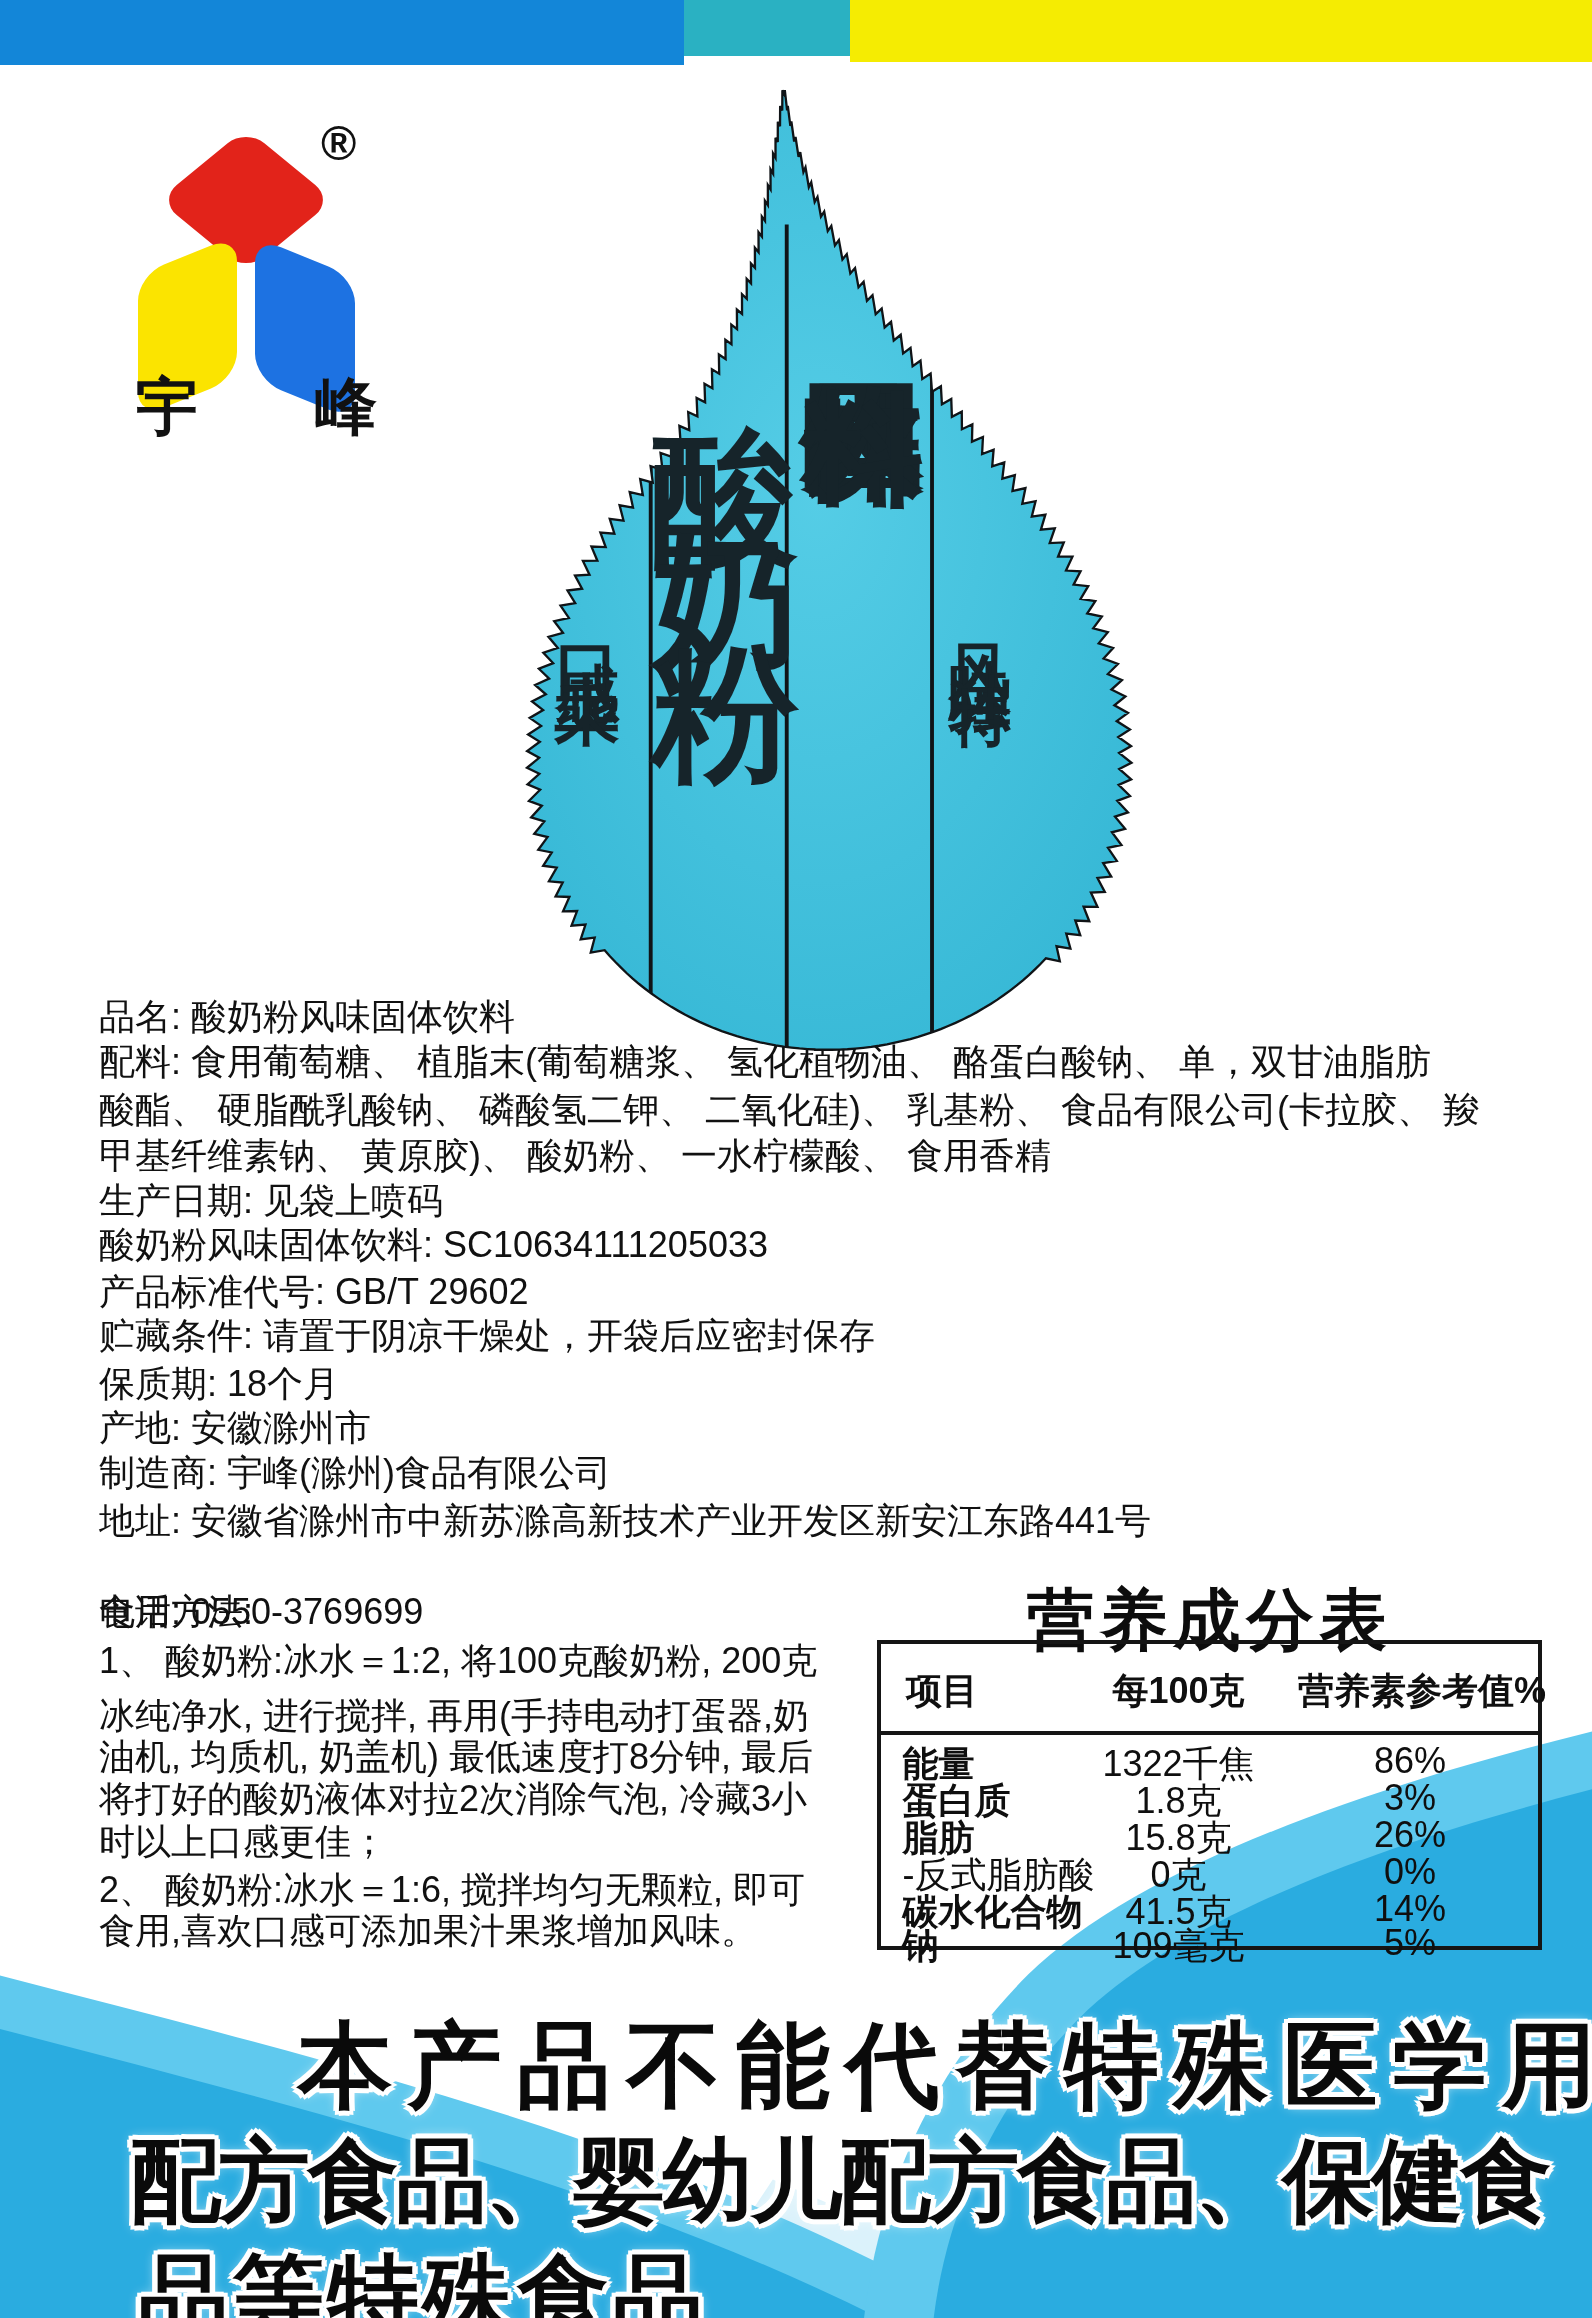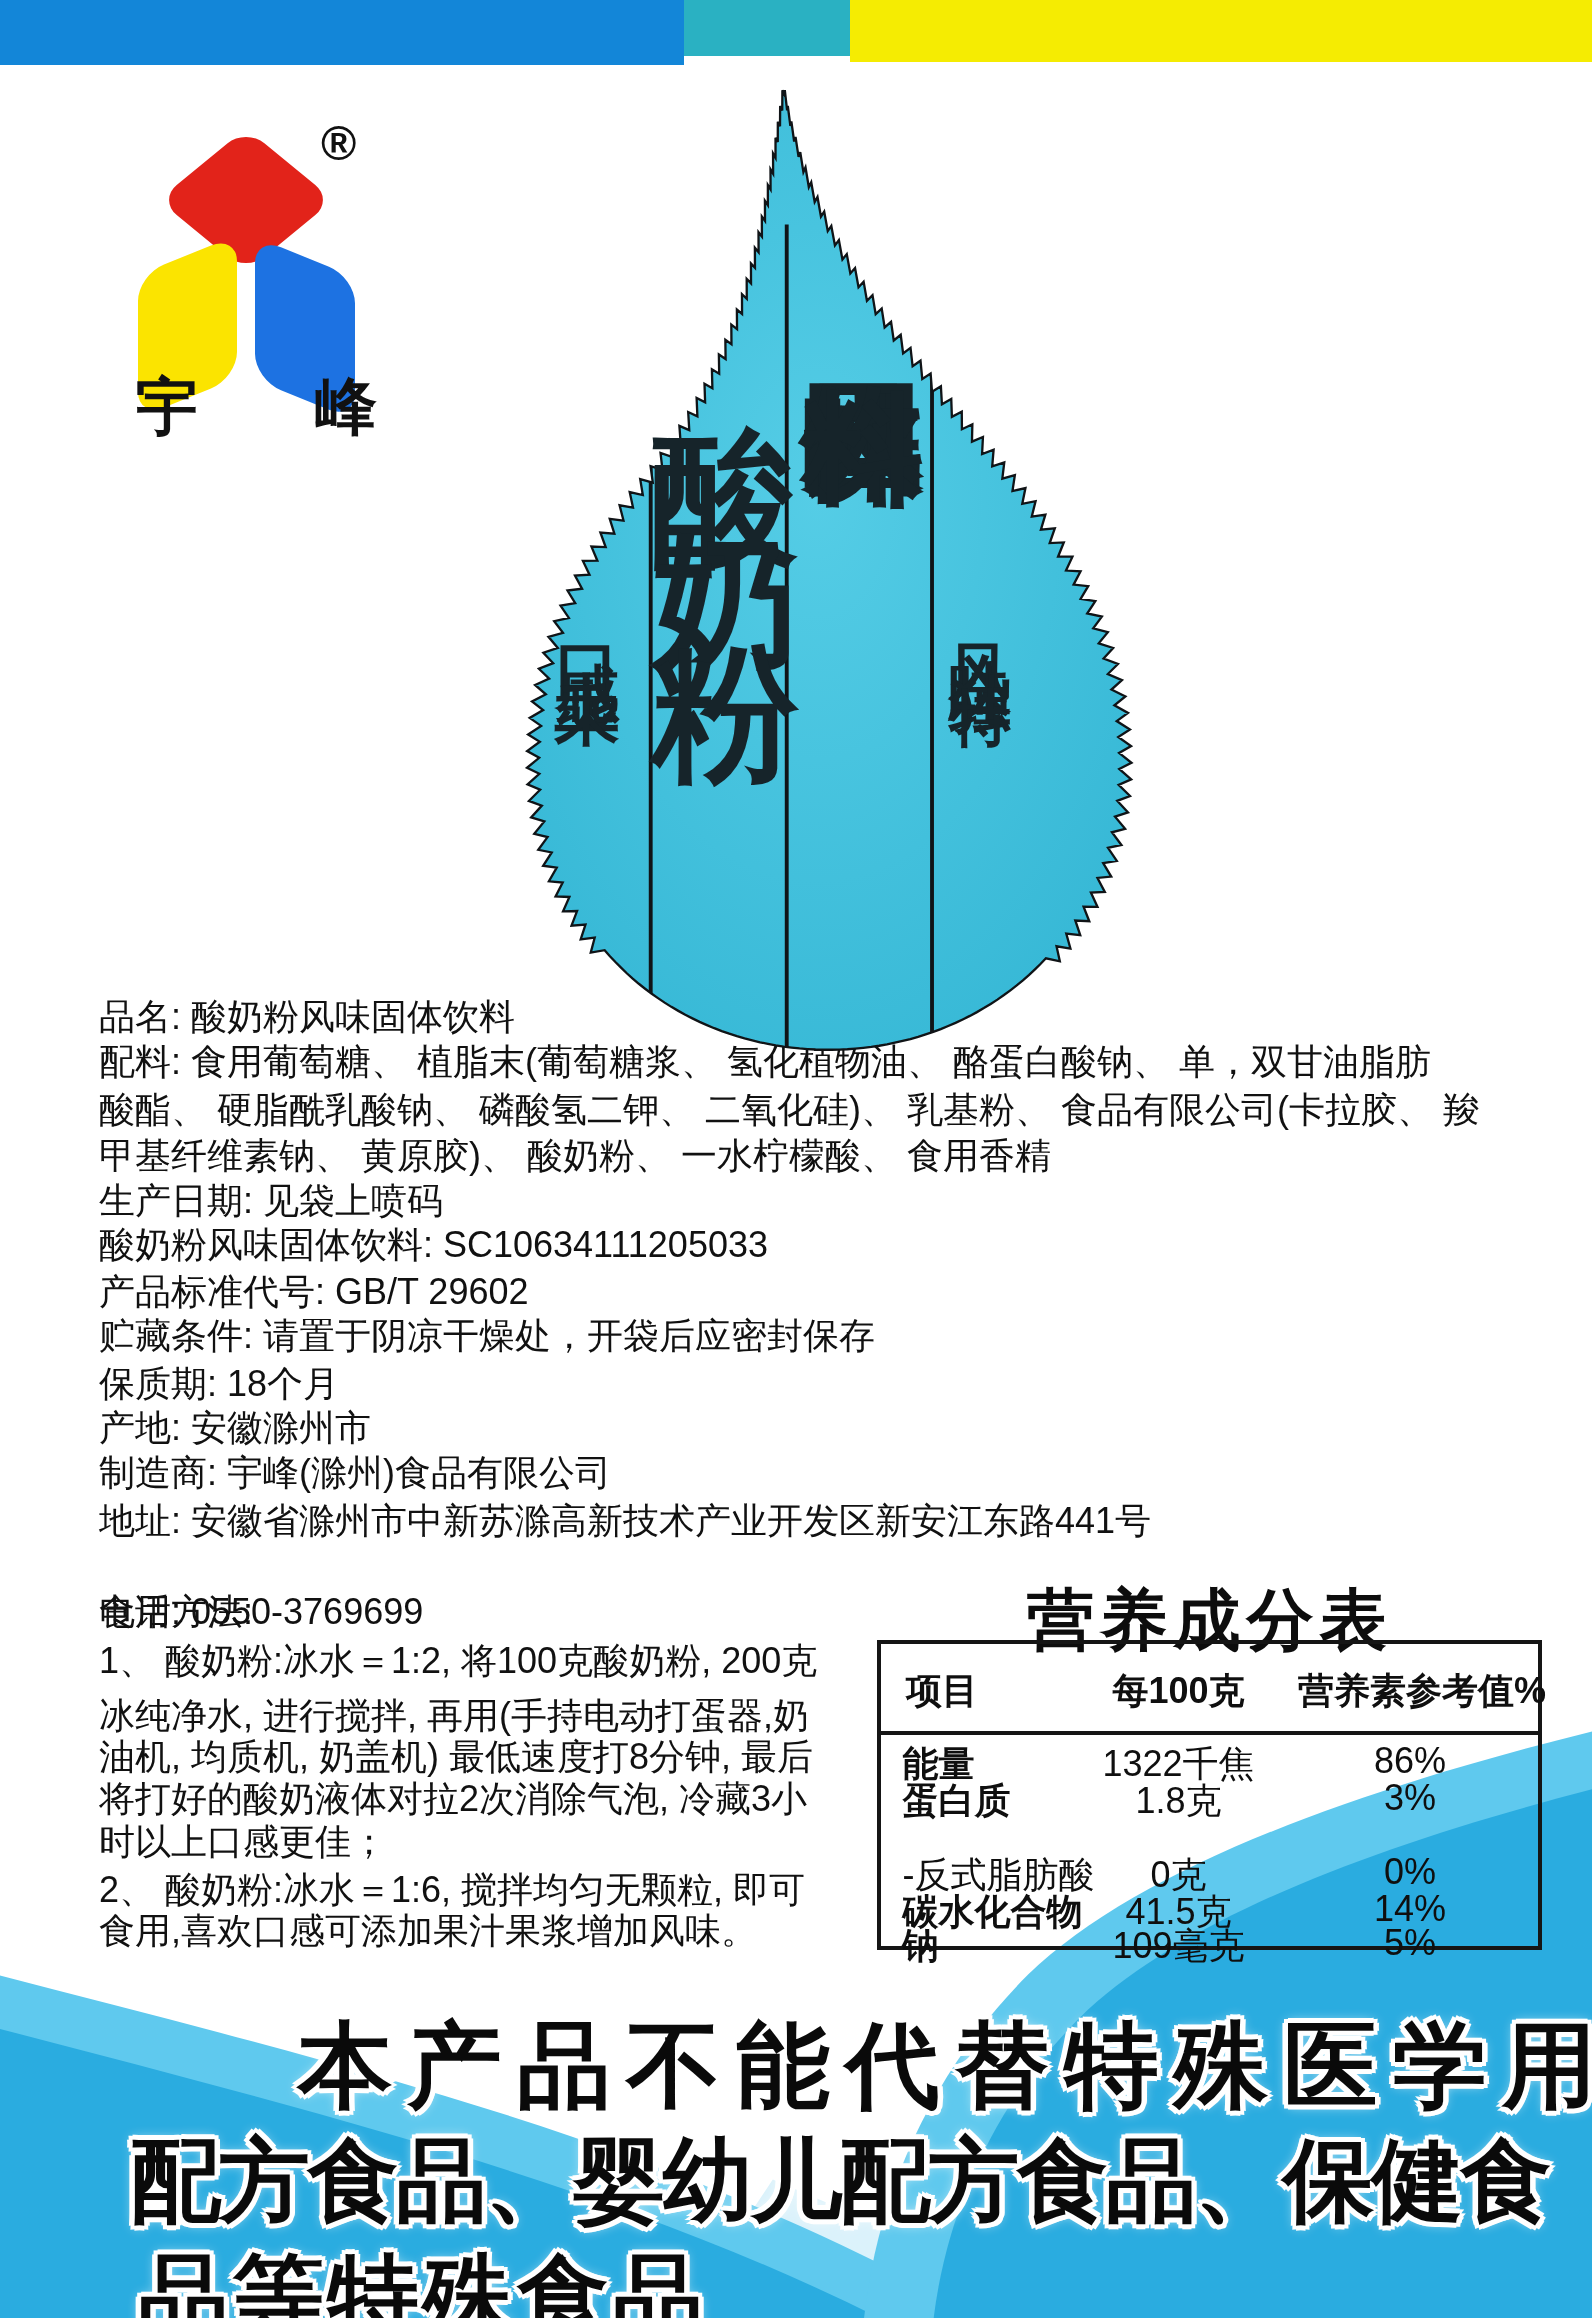--- a/index.html
+++ b/index.html
@@ -139,20 +139,25 @@
     <div class="nut-row" style="top:96px;">
       <div class="nut-cell nut-name" style="left:21.6px;">能量</div>
       <div class="nut-cell c-val">1322千焦</div>
       <div class="nut-cell c-pct">86%</div>
     </div>
     <div class="nut-row" style="top:133px;">
       <div class="nut-cell nut-name" style="left:21.6px;">蛋白质</div>
       <div class="nut-cell c-val">1.8克</div>
       <div class="nut-cell c-pct">3%</div>
     </div>
+    <div class="nut-row" style="top:170px;">
+      <div class="nut-cell nut-name" style="left:21.6px;">脂肪</div>
+      <div class="nut-cell c-val">15.8克</div>
+      <div class="nut-cell c-pct">26%</div>
+    </div>
     <div class="nut-row" style="top:207px;">
       <div class="nut-cell" style="left:21.6px;">-反式脂肪酸</div>
       <div class="nut-cell c-val">0克</div>
       <div class="nut-cell c-pct">0%</div>
     </div>
     <div class="nut-row" style="top:244px;">
       <div class="nut-cell nut-name" style="left:21.6px;">碳水化合物</div>
       <div class="nut-cell c-val">41.5克</div>
       <div class="nut-cell c-pct">14%</div>
     </div>

